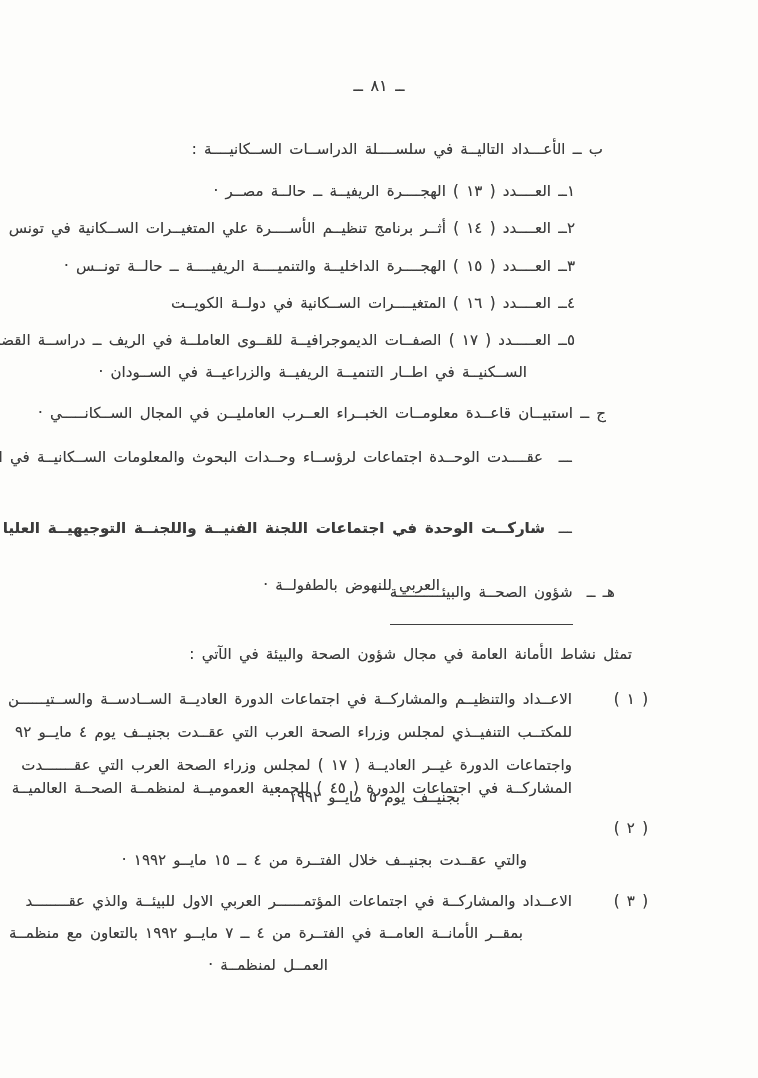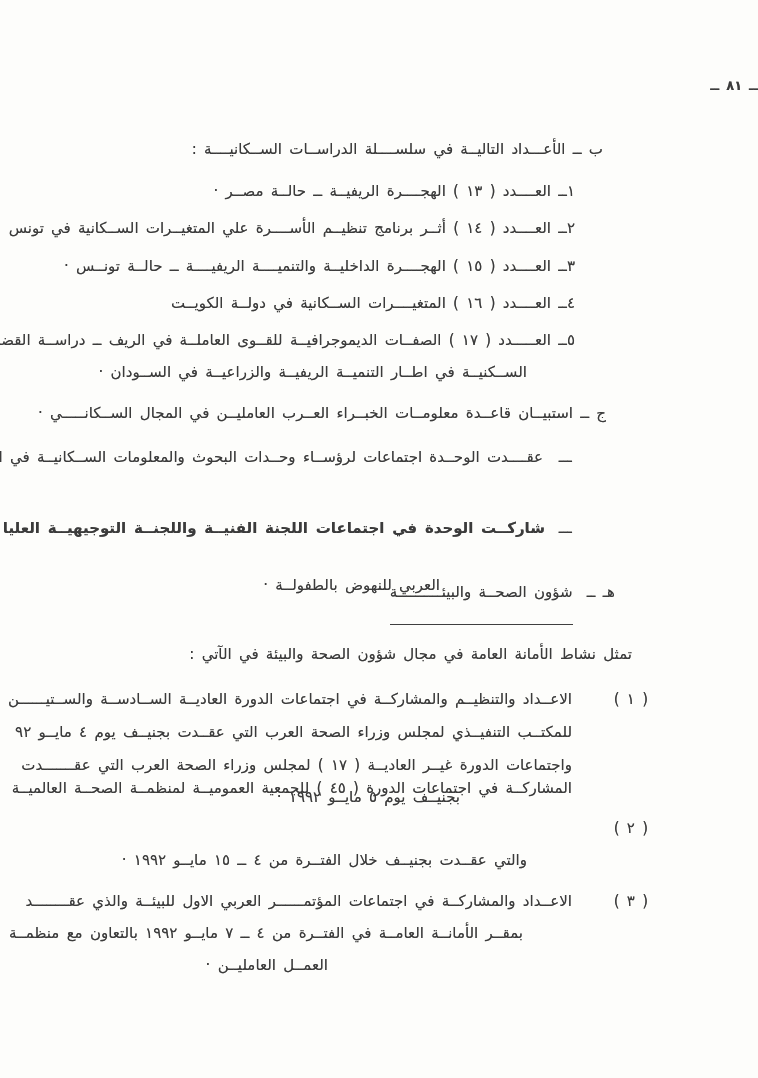--- a/index.html
+++ b/index.html
@@ -27,23 +27,22 @@
     font-size: 15px;
     line-height: 20px;
     word-spacing: 2.5px;
     letter-spacing: 0.2px;
     text-shadow: 0 0 0.5px rgba(55,55,55,0.55);
   }
   .pagenum {
     left: 0;
     right: 0;
     top: 76px;
-    text-align: right;
-    font-size: 13px;
-    font-weight: bold;
+    text-align: center;
+    font-size: 16px;
   }
   .heading-row {
     display: flex;
     flex-direction: row;
     align-items: flex-start;
     gap: 14px;
   }
   .underlined {
     border-bottom: 1.5px solid #3f3f3f;
     padding-bottom: 22px;
@@ -86,15 +85,15 @@
   <div class="line" style="top:755px; right:186px;">واجتماعات الدورة غيــر العاديــة ( ١٧ ) لمجلس وزراء الصحة العرب التي عقـــــــدت</div>
   <div class="line" style="top:787px; right:298px;">بجنيــف يوم ٥ مايــو ١٩٩٢ ·</div>
 
   <div class="line" style="top:818px; right:110px;">( ٢ )</div>
   <div class="line" style="top:778px; right:186px;">المشاركــة في اجتماعات الدورة ( ٤٥ ) للجمعية العموميــة لمنظمــة الصحــة العالميــة</div>
   <div class="line" style="top:850px; right:231px;">والتي عقــدت بجنيــف خلال الفتــرة من  ٤ ــ  ١٥ مايــو ١٩٩٢ ·</div>
 
   <div class="line" style="top:891px; right:110px;">( ٣ )</div>
   <div class="line" style="top:891px; right:186px;">الاعــداد والمشاركــة في اجتماعات المؤتمــــــر العربي الاول للبيئــة والذي عقــــــــد</div>
   <div class="line" style="top:923px; right:235px;">بمقــر الأمانــة العامــة في الفتــرة من ٤ ــ  ٧ مايــو ١٩٩٢ بالتعاون مع منظمــة</div>
-  <div class="line" style="top:955px; right:430px;">العمــل العامليــن ·</div>
+  <div class="line" style="top:955px; right:430px;">العمــل لمنظمــة ·</div>
 
 </div>
 
 </body></html>

